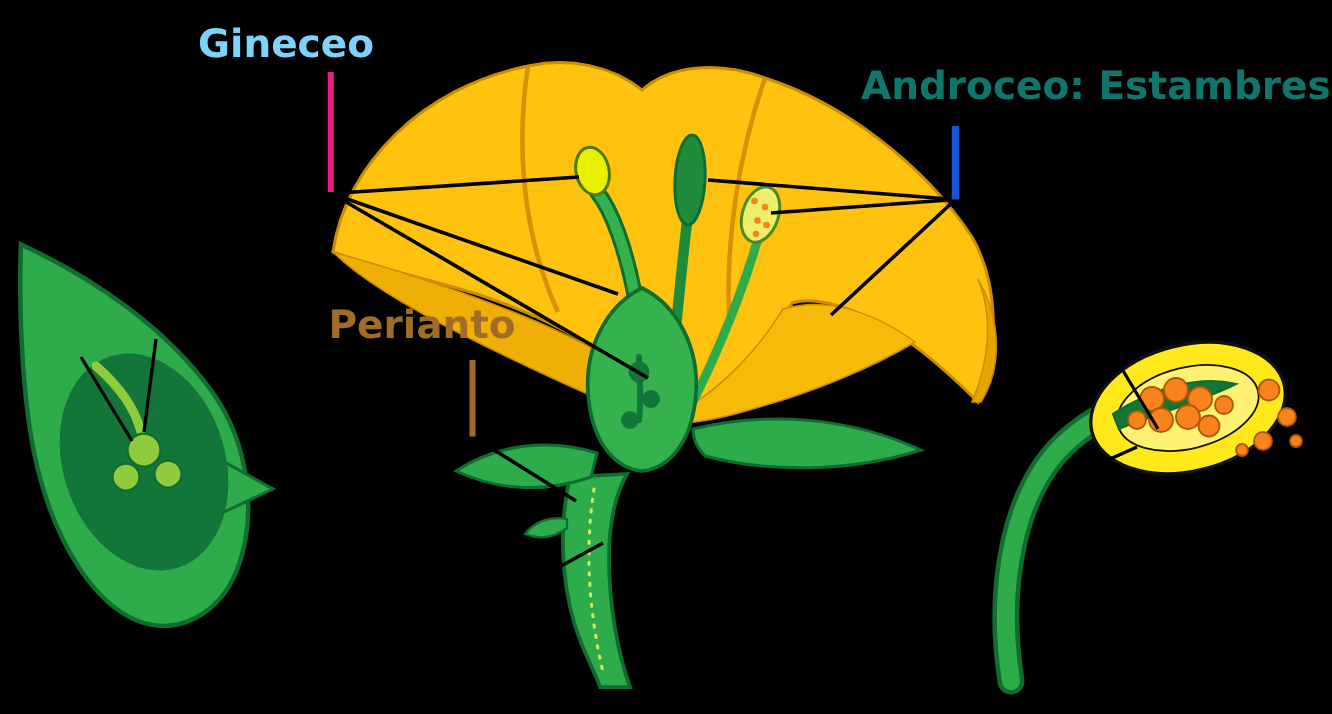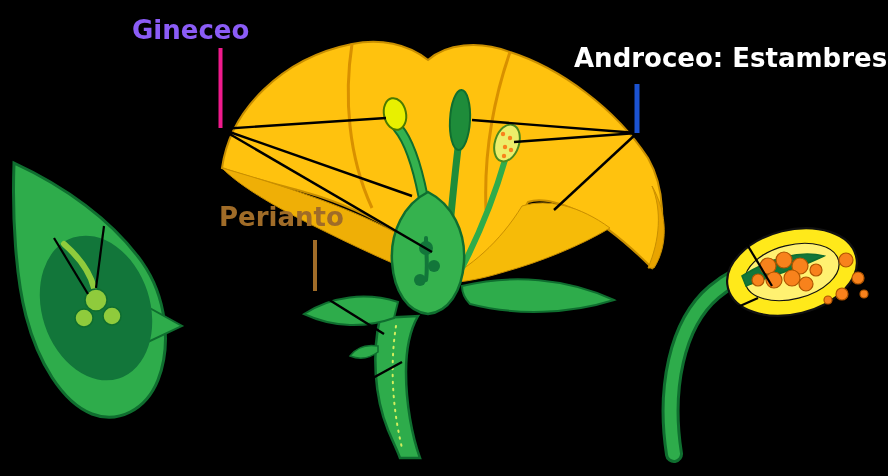--- a/index.html
+++ b/index.html
@@ -12,22 +12,22 @@
   }
   #stage svg{position:absolute;left:0;top:0;}
   .flabel{
     position:absolute;
     font-weight:bold;
     font-size:26px;
     line-height:1.1;
     white-space:nowrap;
     user-select:none;
   }
-  .lbl-gineceo{color:#8b5cf6;left:132px;top:16px;}
-  .lbl-androceo{color:#ffffff;left:574px;top:44px;}
+  .lbl-gineceo{color:#7dd3fc;left:132px;top:16px;}
+  .lbl-androceo{color:#0f766e;left:574px;top:44px;}
   .lbl-perianto{color:#A06C28;left:219px;top:203px;text-align:center;}
 </style>
 </head>
 <body>
 
 <div id="stage">
 
   <svg width="888" height="476" viewBox="0 0 888 476">
 
     <g>

